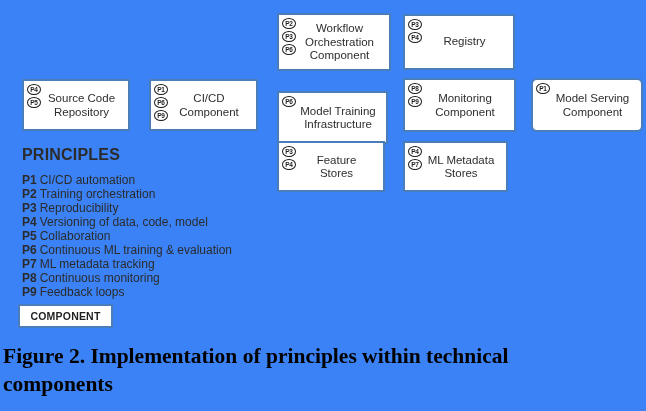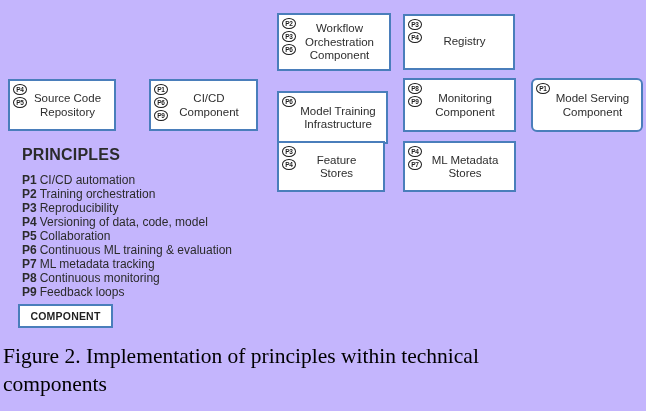--- a/index.html
+++ b/index.html
@@ -1,20 +1,20 @@
 <!DOCTYPE html>
 <html><head>
 <meta charset="utf-8">
 <style>
   html, body { margin: 0; padding: 0; background: #ffffff; }
   .page {
     position: relative;
     width: 646px;
     height: 411px;
-    background: #c4b5fd;
+    background: #3b82f6;
     font-family: "Liberation Sans", sans-serif;
     overflow: hidden;
   }
   
   .box {
     position: absolute;
     box-sizing: border-box;
     border: 2px solid #4a7ebb;
     background: #ffffff;
   }
@@ -47,27 +47,27 @@
     right: 2px;
     top: 50%;
     transform: translateY(-50%);
     text-align: center;
     font-size: 11.5px;
     line-height: 13.5px;
     color: #2e2e2e;
   }
   .pos-workflow   { left: 277px; top: 13px;  width: 114px; height: 58px; }
   .pos-registry   { left: 403px; top: 14px;  width: 112px; height: 56px; }
-  .pos-source     { left: 8px;  top: 79px;  width: 108px; height: 52px; }
+  .pos-source     { left: 22px;  top: 79px;  width: 108px; height: 52px; }
   .pos-cicd       { left: 149px; top: 79px;  width: 109px; height: 52px; }
   .pos-training   { left: 277px; top: 91px;  width: 111px; height: 53px; }
   .pos-monitoring { left: 403px; top: 78px;  width: 113px; height: 54px; }
   .pos-serving    { left: 531px; top: 78px;  width: 112px; height: 54px; border-radius: 6px; }
   .pos-feature    { left: 277px; top: 141px; width: 108px; height: 51px; }
-  .pos-metadata   { left: 403px; top: 141px; width: 113px; height: 51px; padding-left: 32px; }
+  .pos-metadata   { left: 403px; top: 141px; width: 105px; height: 51px; padding-left: 32px; }
   
   .principles {
     position: absolute;
     left: 22px;
     top: 146px;
     color: #2b2b2b;
   }
   .principles-header {
     font-size: 16px;
     font-weight: 700;
@@ -97,21 +97,21 @@
     font-weight: 700;
     color: #1f1f1f;
     letter-spacing: 0.2px;
   }
   
   .caption {
     position: absolute;
     left: 3px;
     top: 342px;
     font-family: "Liberation Serif", serif;
-    font-weight: 400;
+    font-weight: 700;
     font-size: 21.5px;
     line-height: 28px;
     color: #000000;
   }
 </style>
 </head>
 <body>
 
 <div class="page">
 

